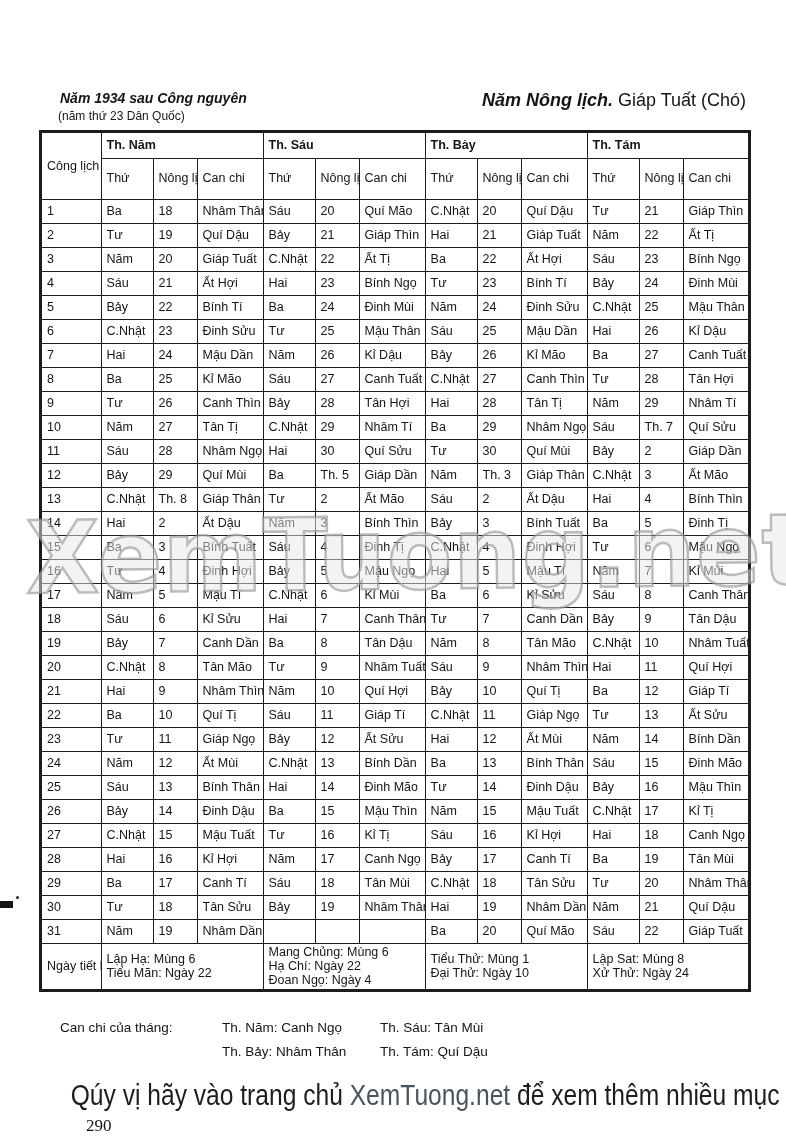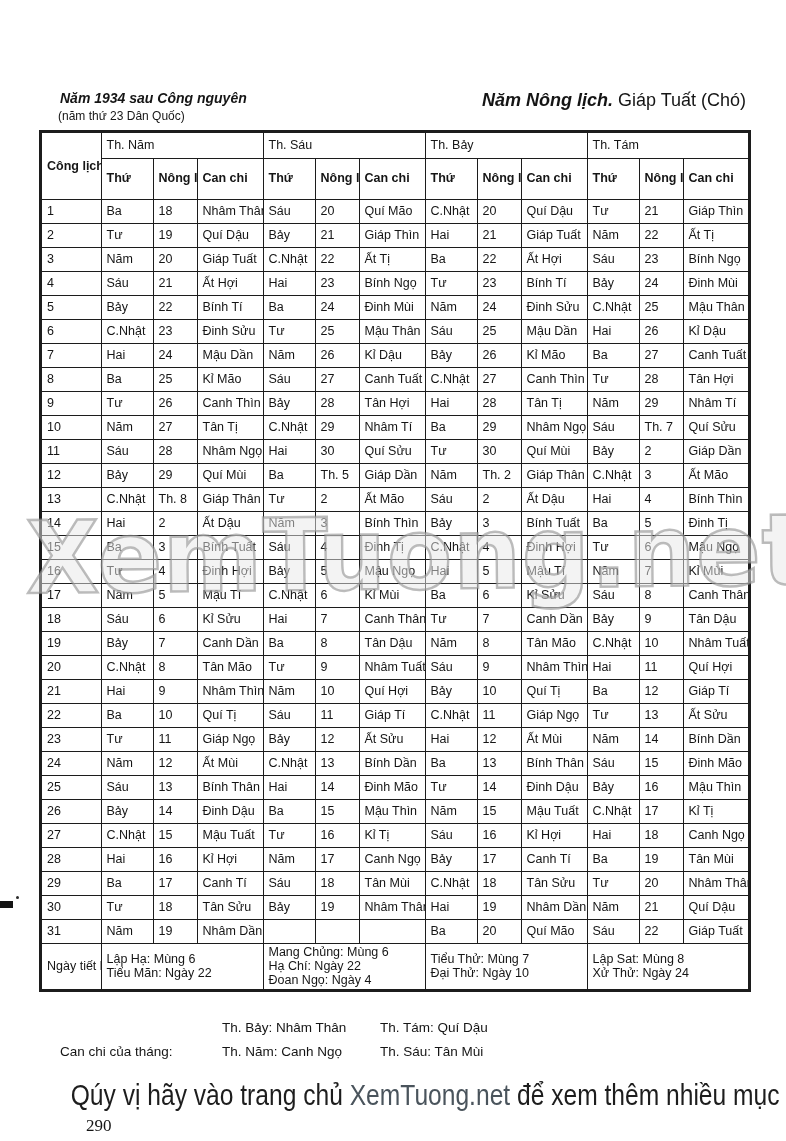--- a/index.html
+++ b/index.html
@@ -31,23 +31,23 @@
   table.cal th, table.cal td {
     border: 1.5px solid #1c1c1c;
     padding: 1px 4px 1px 5px;
     text-align: left;
     vertical-align: middle;
     line-height: 1.15;
     overflow: hidden;
     white-space: nowrap;
   }
   table.cal { border: 2.5px solid #1c1c1c; outline: 1px solid #1c1c1c; }
-  th.month-h { text-align: center; font-weight: normal; height: 26px; }
-  th.corner-h { text-align: center; font-weight: bold; white-space: normal; line-height: 1.25; margin-left: 28px; }
-  th.sub-h { font-weight: bold; height: 41px; vertical-align: middle; white-space: normal; line-height: 1.2; }
+  th.month-h { text-align: center; font-weight: bold; height: 26px; }
+  th.corner-h { text-align: center; font-weight: normal; white-space: normal; line-height: 1.25; margin-left: 28px; }
+  th.sub-h { font-weight: normal; height: 41px; vertical-align: middle; white-space: normal; line-height: 1.2; }
   tbody.days td { height: 24px; }
   td.tk-label { white-space: normal; vertical-align: top; padding-top: 4px; line-height: 1.35; }
   td.tk-cell { white-space: normal; vertical-align: top; padding: 4px 6px; line-height: 1.6; height: 68px; }
 
   
   .canchi-section { position: absolute; left: 60px; top: 1020px; width: 690px; font-size: 13.5px; }
   .canchi-line { display: flex; margin-bottom: 9px; }
   .canchi-label { width: 162px; }
   .canchi-a { width: 158px; }
   .canchi-b { width: 220px; }
@@ -301,21 +301,21 @@
       </tr>
       <tr>
         <td>12</td>
         <td>Bảy</td>
         <td>29</td>
         <td>Quí Mùi</td>
         <td>Ba</td>
         <td>Th. 5</td>
         <td>Giáp Dần</td>
         <td>Năm</td>
-        <td>Th. 2</td>
+        <td>Th. 3</td>
         <td>Giáp Thân</td>
         <td>C.Nhật</td>
         <td>3</td>
         <td>Ất Mão</td>
       </tr>
       <tr>
         <td>13</td>
         <td>C.Nhật</td>
         <td>Th. 8</td>
         <td>Giáp Thân</td>
@@ -604,42 +604,42 @@
         <td class="tk-cell" colspan="3">
           <div>Lập Hạ: Mùng 6</div>
           <div>Tiểu Mãn: Ngày 22</div>
         </td>
         <td class="tk-cell" colspan="3">
           <div>Mang Chủng: Mùng 6</div>
           <div>Hạ Chí: Ngày 22</div>
           <div>Đoan Ngọ: Ngày 4</div>
         </td>
         <td class="tk-cell" colspan="3">
-          <div>Tiểu Thử: Mùng 7</div>
+          <div>Tiểu Thử: Mùng 1</div>
           <div>Đại Thử: Ngày 10</div>
         </td>
         <td class="tk-cell" colspan="3">
           <div>Lập Sat: Mùng 8</div>
           <div>Xử Thử: Ngày 24</div>
         </td>
       </tr>
     </tbody>
 </table>
 
 <div class="canchi-section">
   <div class="canchi-line">
+    <span class="canchi-label" data-bind="table.month_canchi.label">Can chi của tháng:</span>
+    <span class="canchi-a" data-bind="table.month_canchi.line1.0">Th. Năm: Canh Ngọ</span>
+    <span class="canchi-b" data-bind="table.month_canchi.line1.1">Th. Sáu: Tân Mùi</span>
+  </div>
+  <div class="canchi-line">
     <span class="canchi-label"></span>
     <span class="canchi-a" data-bind="table.month_canchi.line2.0">Th. Bảy: Nhâm Thân</span>
     <span class="canchi-b" data-bind="table.month_canchi.line2.1">Th. Tám: Quí Dậu</span>
   </div>
-  <div class="canchi-line">
-    <span class="canchi-label" data-bind="table.month_canchi.label">Can chi của tháng:</span>
-    <span class="canchi-a" data-bind="table.month_canchi.line1.0">Th. Năm: Canh Ngọ</span>
-    <span class="canchi-b" data-bind="table.month_canchi.line1.1">Th. Sáu: Tân Mùi</span>
-  </div>
 </div>
 
 <div class="watermark" data-bind="page.watermark.text">XemTuong.net</div>
 
 <div class="footer-banner"><span data-bind="page.footer.text_before_link">Qúy vị hãy vào trang chủ </span><span class="footer-link" id="footer-link" data-bind="page.footer.link_text" style="color: rgb(74, 84, 92);">XemTuong.net</span><span data-bind="page.footer.text_after_link"> để xem thêm nhiều mục hay khác</span></div>
 <div class="page-number" data-bind="page.footer.page_number">290</div>
 
 <div class="edge-mark"></div>
 <div class="edge-dot"></div>
 

